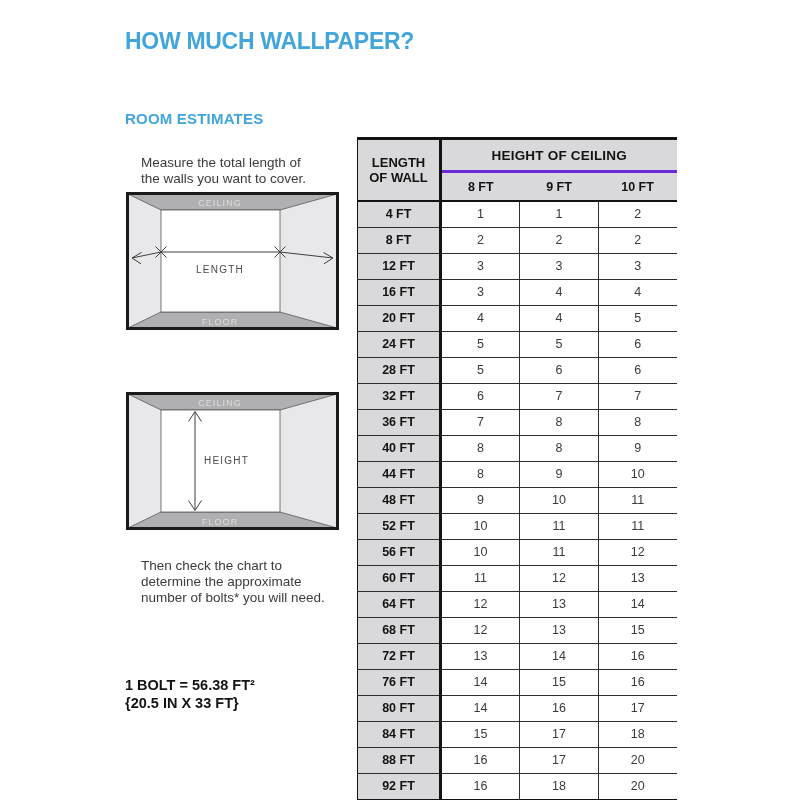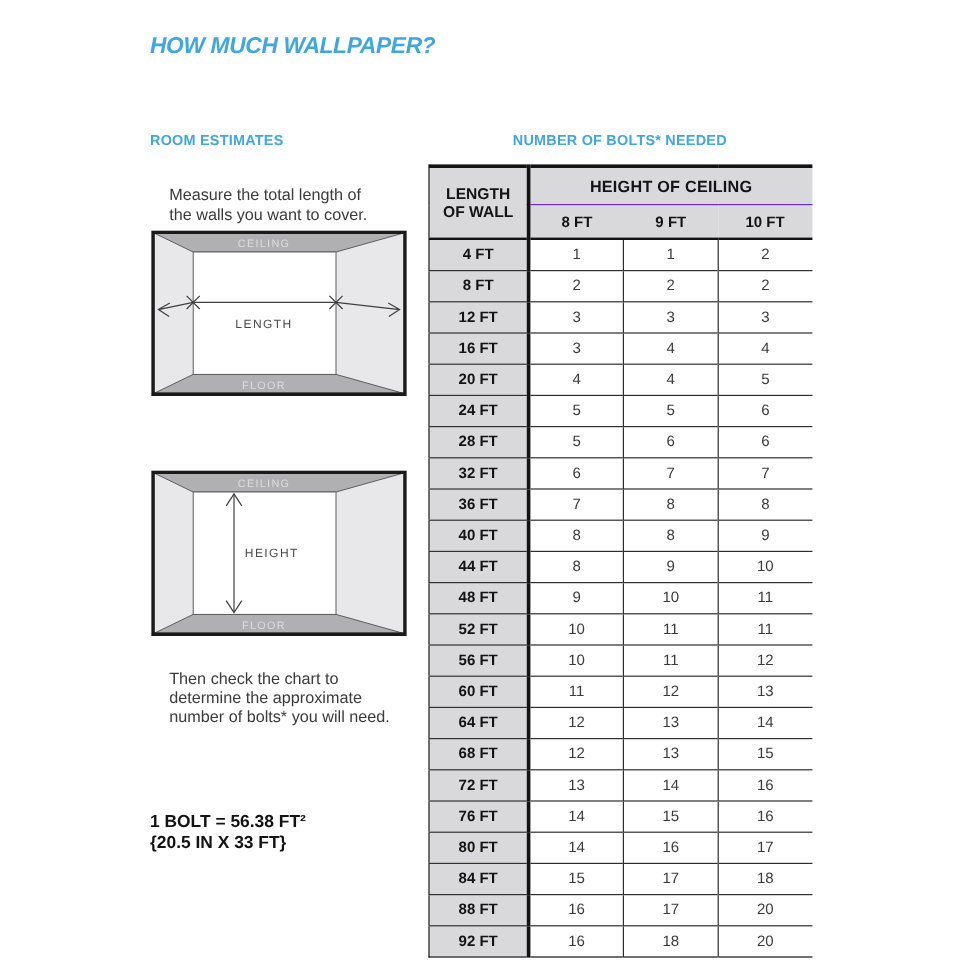--- a/index.html
+++ b/index.html
@@ -8,30 +8,29 @@
     width: 800px;
     height: 800px;
     background: #ffffff;
     font-family: "Liberation Sans", sans-serif;
     overflow: hidden;
   }
   .title {
     position: absolute;
     left: 125px; top: 28px;
     margin: 0;
-    font-size: 19px;
+    font-size: 23px;
     font-weight: bold;
     letter-spacing: -0.3px;
     color: var(--accent, #43A6DB);
-    font-style: italic;
   }
   .col-heading {
     position: absolute;
     top: 110px;
-    font-size: 12px;
+    font-size: 15px;
     font-weight: bold;
     letter-spacing: 0.2px;
     color: var(--accent, #43A6DB);
   }
   .left-heading { left: 125px; }
   .table-heading { left: 357px; width: 319px; text-align: center; }
   .para {
     position: absolute;
     left: 125px;
     margin: 16px;
@@ -76,21 +75,21 @@
     border-right: 3px solid #131313;
     border-bottom: 2px solid #131313;
     font-size: 13px;
     line-height: 15px;
     color: #131313;
     white-space: pre-line;
   }
   .bolts-table th.group {
     background: #D9D9DB;
     height: 30px;
-    border-bottom: 1px solid #6d28d9;
+    border-bottom: 3px solid #6d28d9;
     font-size: 13.5px;
     letter-spacing: 0.2px;
     color: #131313;
   }
   .bolts-table th.ft {
     background: #D9D9DB;
     height: 27px;
     border-bottom: 2px solid #131313;
     font-size: 12.5px;
     color: #131313;
@@ -159,21 +158,20 @@
   <p class="para" style="top:542px">Then check the chart to
 determine the approximate
 number of bolts* you will need.</p>
 
 
   <div class="bold-note" style="top:676px">
     <div>1 BOLT = 56.38 FT²</div>
     <div>{20.5 IN X 33 FT}</div>
   </div>
 
-  <div class="col-heading table-heading">NUMBER OF BOLTS* NEEDED</div>
 
   <table class="bolts-table">
     <colgroup>
       <col style="width:83px">
       <col style="width:79px">
       <col style="width:79px">
       <col style="width:78px">
     </colgroup>
     <thead>
       <tr>

